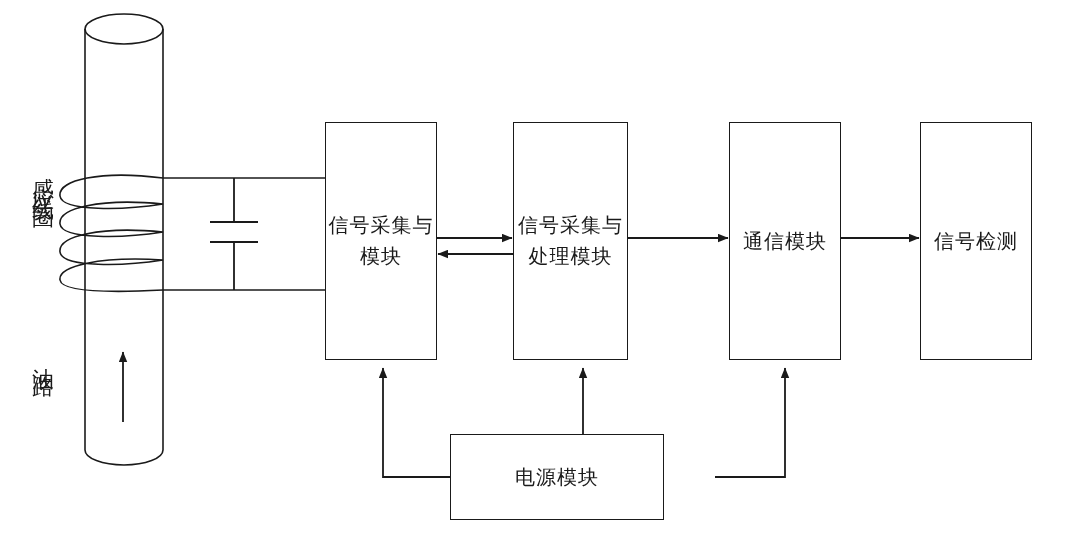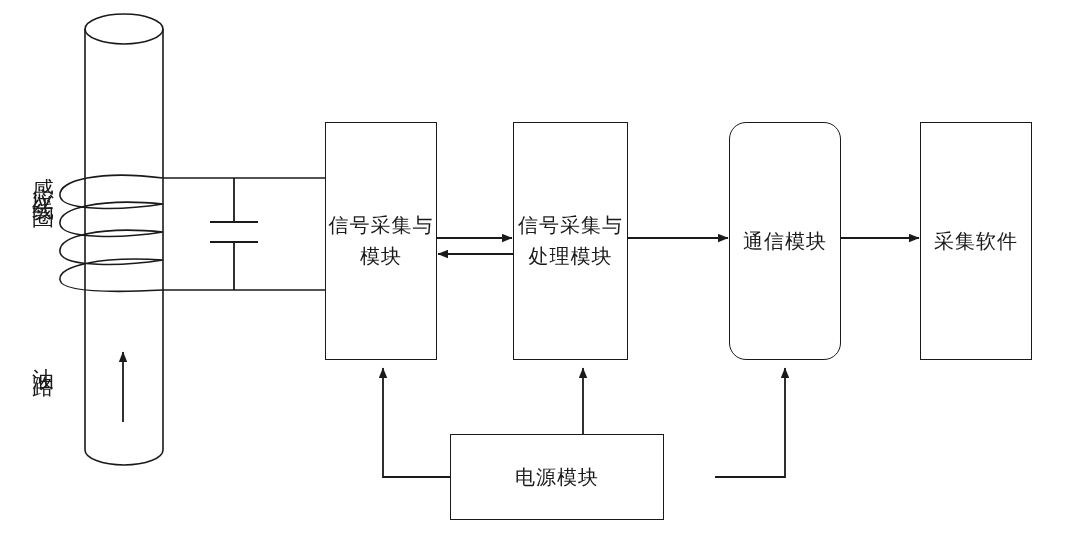--- a/index.html
+++ b/index.html
@@ -32,21 +32,21 @@
     text-align: center;
   }
   .block span {
     white-space: pre-line;
     font-size: 20px;
     line-height: 1.55;
     letter-spacing: 1px;
   }
   .b1 { left: 325px; top: 122px; width: 112px; height: 238px; }
   .b2 { left: 513px; top: 122px; width: 115px; height: 238px; }
-  .b3 { left: 729px; top: 122px; width: 112px; height: 238px; border-radius: 17px; }
+  .b3 { left: 729px; top: 122px; width: 112px; height: 238px; }
   .b4 { left: 920px; top: 122px; width: 112px; height: 238px; }
   .bpower { left: 450px; top: 434px; width: 214px; height: 86px; }
   .vlabel {
     position: absolute;
     writing-mode: vertical-rl;
     text-orientation: upright;
     font-size: 22px;
     letter-spacing: 10px;
     color: #1a1a1a;
   }
@@ -114,19 +114,19 @@
 模块</span>
   </div>
   <div class="block b2">
     <span>信号采集与
 处理模块</span>
   </div>
   <div class="block b3">
     <span>通信模块</span>
   </div>
   <div class="block b4">
-    <span>采集软件</span>
+    <span>信号检测</span>
   </div>
   <div class="block bpower">
     <span>电源模块</span>
   </div>
 
 </div>
 
 </body></html>

